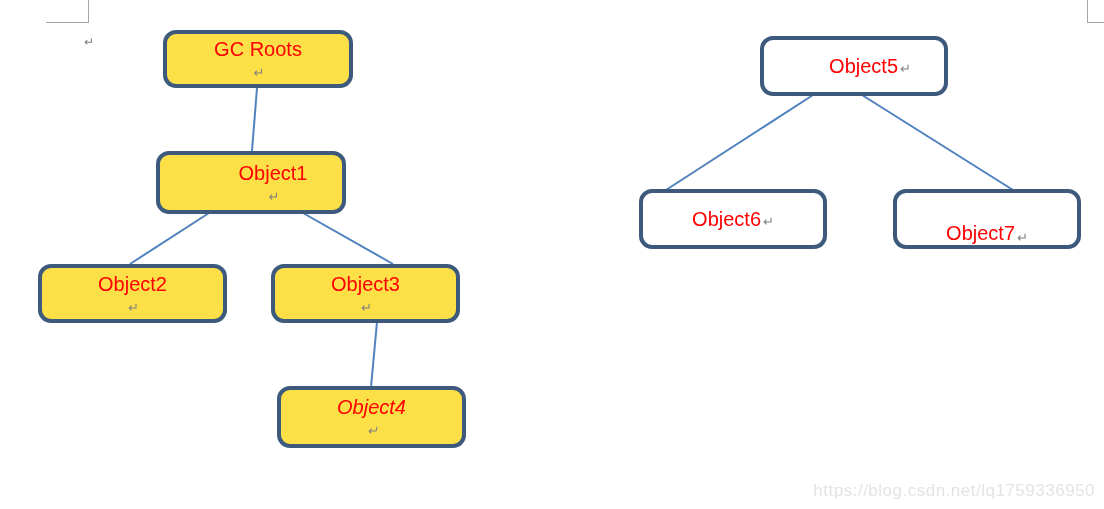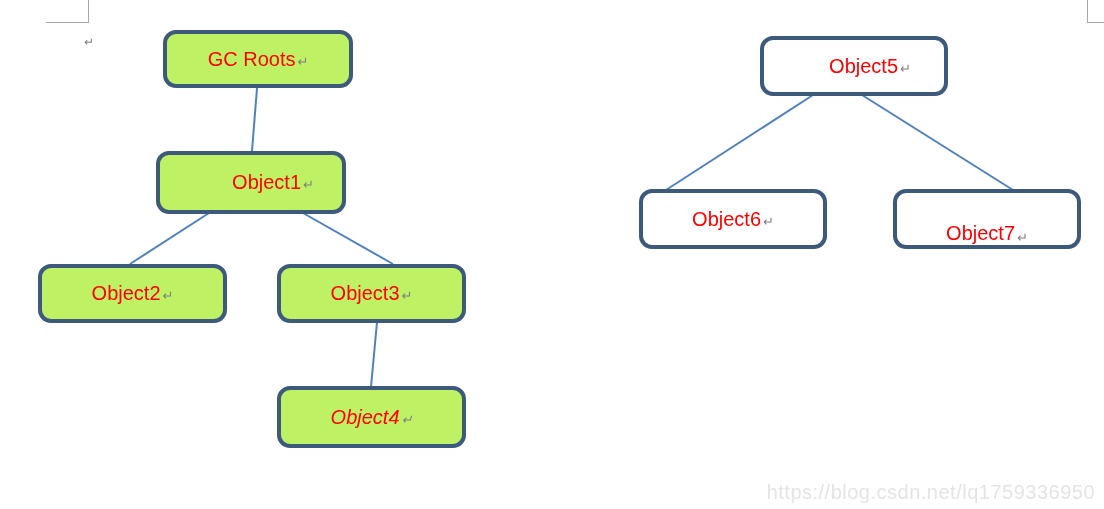--- a/index.html
+++ b/index.html
@@ -21,34 +21,34 @@
   
   .edges{position:absolute;left:0;top:0;width:1104px;height:509px;}
   .edges line{stroke:#4f81bd;stroke-width:2;}
   
   .node{
     position:absolute;box-sizing:border-box;
     border:4.5px solid #3d5a7d;border-radius:13px;
     display:flex;align-items:center;justify-content:center;
     color:#ff0000;font-size:20px;
   }
-  .node.yellow{background:#bef264;}
+  .node.yellow{background:#fde047;flex-direction:column;}
   .node.white{background:#ffffff;}
   .node .pmark{color:#7f7f7f;font-size:13px;margin-left:2px;margin-top:4px;}
   .n-gcroots{left:163px;top:30px;width:190px;height:58px;}
   .n-object1{left:156px;top:151px;width:190px;height:63px;padding-left:44px;}
   .n-object2{left:38px;top:264px;width:189px;height:59px;}
-  .n-object3{left:277px;top:264px;width:189px;height:59px;}
+  .n-object3{left:271px;top:264px;width:189px;height:59px;}
   .n-object4{left:277px;top:386px;width:189px;height:62px;font-style:italic;}
   .n-object5{left:760px;top:36px;width:188px;height:60px;padding-left:32px;}
   .n-object6{left:639px;top:189px;width:188px;height:60px;}
   .n-object7{left:893px;top:189px;width:188px;height:60px;align-items:flex-end;}
   .watermark{
     position:absolute;right:9px;top:481px;
-    color:#e4e4e4;font-size:20px;letter-spacing:0.5px;
+    color:#e4e4e4;font-size:17px;letter-spacing:0.5px;
   }
 </style>
 </head>
 <body>
 
 <div class="canvas">
 
   <div class="corner-mark left"></div>
   <div class="corner-mark right"></div>
   <span class="loose-pilcrow">↵</span>

